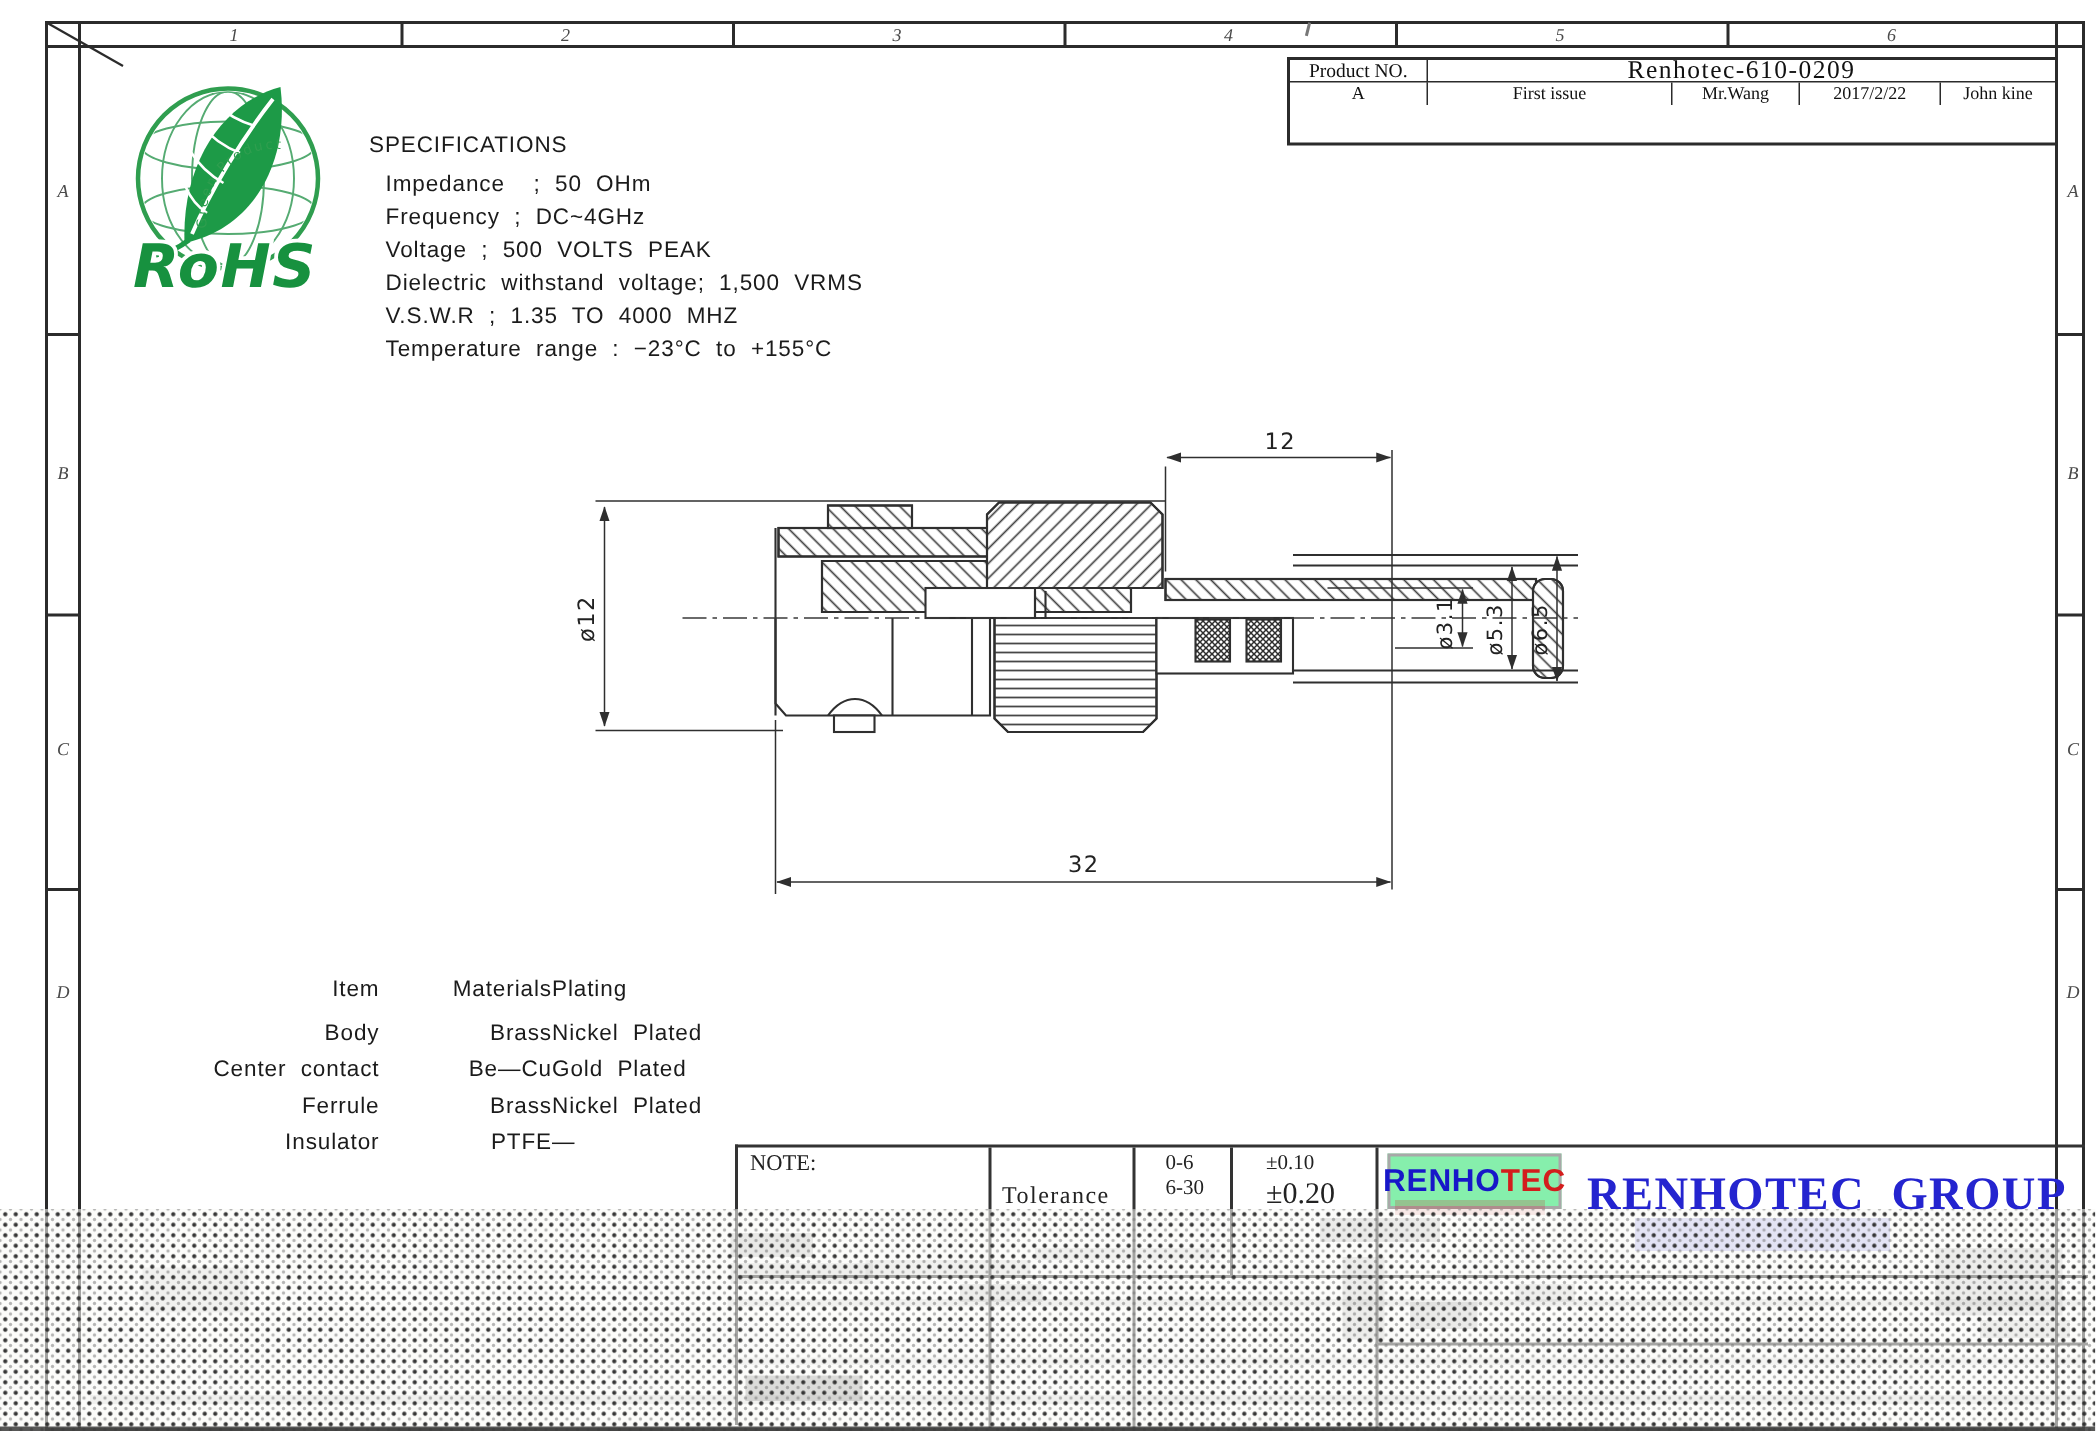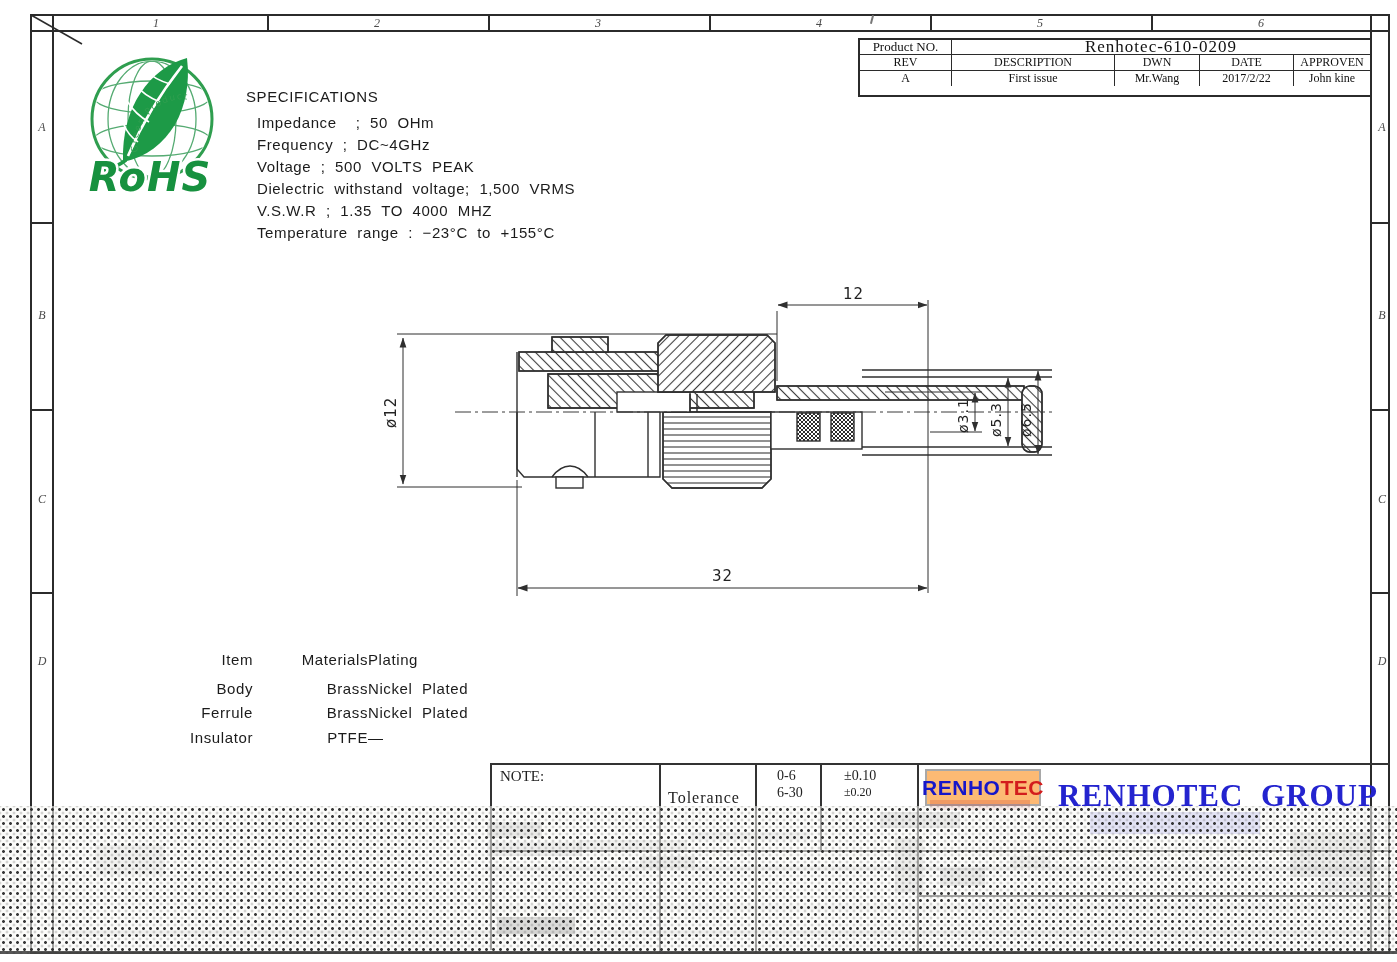--- a/index.html
+++ b/index.html
@@ -29,21 +29,21 @@
   .mat-row.hdr{margin-bottom:4px;}
   .mat-c1{width:156px;}.mat-c2{width:115px;}
   
   #note-block{left:490px;top:763px;width:900px;height:187px;z-index:5;
               border-left:2px solid #333;border-top:2px solid #333;box-sizing:border-box;
               font-family:"Liberation Serif",serif;color:#222;}
   .nb-v{position:absolute;top:0;width:1.5px;height:187px;background:#333;}
   .nb-h{position:absolute;height:1.5px;background:#333;}
   
   #logo-box{left:925px;top:769px;width:112px;height:33px;z-index:5;border:2px solid #a8a8a8;
-            background:#fdba74;display:flex;align-items:center;justify-content:center;
+            background:#86efac;display:flex;align-items:center;justify-content:center;
             font-weight:bold;font-size:21px;letter-spacing:.5px;}
   #group-name{left:1058px;top:778px;width:335px;z-index:5;font-family:"Liberation Serif",serif;
               font-weight:bold;font-size:31px;letter-spacing:1px;color:#2424cf;white-space:pre;}
   
   .ghost{position:absolute;z-index:8;}
   #glitch-overlay{left:0;top:806px;width:1397px;height:148px;z-index:50;
     background-color:rgba(250,250,247,0.58);
     background-image:
       radial-gradient(circle, rgba(45,45,45,0.95) 1px, rgba(45,45,45,0) 1.8px),
       radial-gradient(circle, rgba(110,110,110,0.5) 0.8px, rgba(110,110,110,0) 1.4px);
@@ -121,27 +121,20 @@
     <path id="gp-arc" d="M56,100 A46,46 0 0 1 110,48" fill="none"></path>
     <text font-size="9" fill="#2f9e4f" letter-spacing="1.5"><textPath href="#gp-arc">Green Product</textPath></text>
     <text x="68" y="139" text-anchor="middle" font-family="Liberation Sans, sans-serif" font-size="40" font-weight="bold" font-style="italic" fill="#17913f" stroke="#ffffff" stroke-width="5" paint-order="stroke" letter-spacing="1">RoHS</text>
   </svg>
 
   <div class="abs" id="title-block">
     <div class="tb-row" style="height:15px;">
       <div class="tb-cell" style="width:92px;font-size:13px;">Product NO.</div>
       <div class="tb-cell" style="flex:1;font-size:17px;letter-spacing:1px;">Renhotec-610-0209</div>
     </div>
-    <div class="tb-row" style="height:16px;">
-      <div class="tb-cell" style="width:92px;">REV</div>
-      <div class="tb-cell" style="width:163px;">DESCRIPTION</div>
-      <div class="tb-cell" style="width:85px;">DWN</div>
-      <div class="tb-cell" style="width:94px;">DATE</div>
-      <div class="tb-cell" style="flex:1;">APPROVEN</div>
-    </div>
     <div class="tb-row tb-r3" style="height:15px;">
       <div class="tb-cell" style="width:92px;">A</div>
       <div class="tb-cell" style="width:163px;">First issue</div>
       <div class="tb-cell" style="width:85px;">Mr.Wang</div>
       <div class="tb-cell" style="width:94px;">2017/2/22</div>
       <div class="tb-cell" style="flex:1;">John kine</div>
     </div>
   </div>
 
   <div class="abs" id="specs">
@@ -157,20 +150,25 @@
   <div class="abs" id="materials">
     <div class="mat-row hdr">
       <span class="mat-c1">Item</span>
       <span class="mat-c2">Materials</span>
       <span class="mat-c3">Plating</span>
     </div>
     <div class="mat-row">
       <span class="mat-c1">Body</span>
       <span class="mat-c2">Brass</span>
       <span class="mat-c3">Nickel  Plated</span>
+    </div>
+    <div class="mat-row">
+      <span class="mat-c1">Center  contact</span>
+      <span class="mat-c2">Be—Cu</span>
+      <span class="mat-c3">Gold  Plated</span>
     </div>
     <div class="mat-row">
       <span class="mat-c1">Ferrule</span>
       <span class="mat-c2">Brass</span>
       <span class="mat-c3">Nickel  Plated</span>
     </div>
     <div class="mat-row">
       <span class="mat-c1">Insulator</span>
       <span class="mat-c2">PTFE</span>
       <span class="mat-c3">—</span>
@@ -270,21 +268,21 @@
     <div class="nb-v" style="left:263px;"></div>
     <div class="nb-v" style="left:425px;"></div>
     <div class="nb-v" style="left:328px;height:85px;"></div>
     <div class="nb-h" style="left:0;top:85px;width:900px;"></div>
     <div class="nb-h" style="left:425px;top:130px;width:475px;"></div>
     <div class="abs" style="left:8px;top:3px;font-size:15px;">NOTE:</div>
     <div class="abs" style="left:176px;top:24px;font-size:16px;letter-spacing:1px;">Tolerance</div>
     <div class="abs" style="left:285px;top:3px;font-size:14px;">0-6</div>
     <div class="abs" style="left:352px;top:3px;font-size:14px;">±0.10</div>
     <div class="abs" style="left:285px;top:20px;font-size:14px;">6-30</div>
-    <div class="abs" style="left:352px;top:20px;font-size:12px;">±0.20</div>
+    <div class="abs" style="left:352px;top:20px;font-size:20px;">±0.20</div>
   </div>
 
   <div class="abs" id="logo-box">
     <span style="color:#1717c9;">RENHO</span>
       <span style="color:#d31d1d;">TEC</span>
   </div>
   <div class="abs" id="group-name">RENHOTEC  GROUP</div>
 
   <div class="ghost" style="left:95px;top:845px;width:70px;height:30px;background:rgba(0,0,0,0.10);"></div>
   <div class="ghost" style="left:487px;top:822px;width:55px;height:16px;background:rgba(0,0,0,0.18);"></div>

